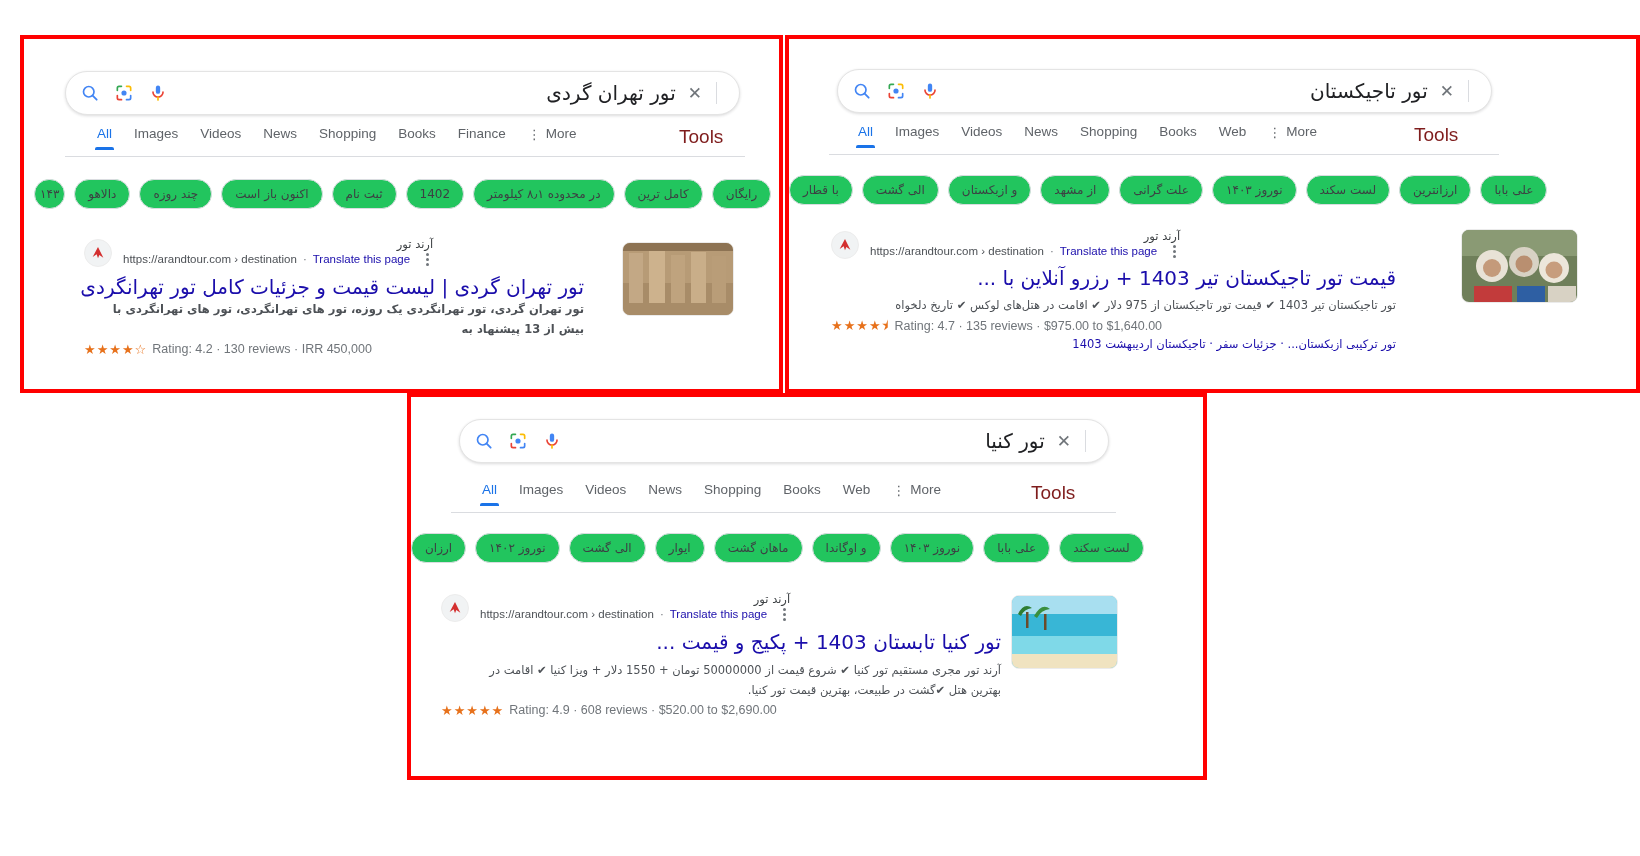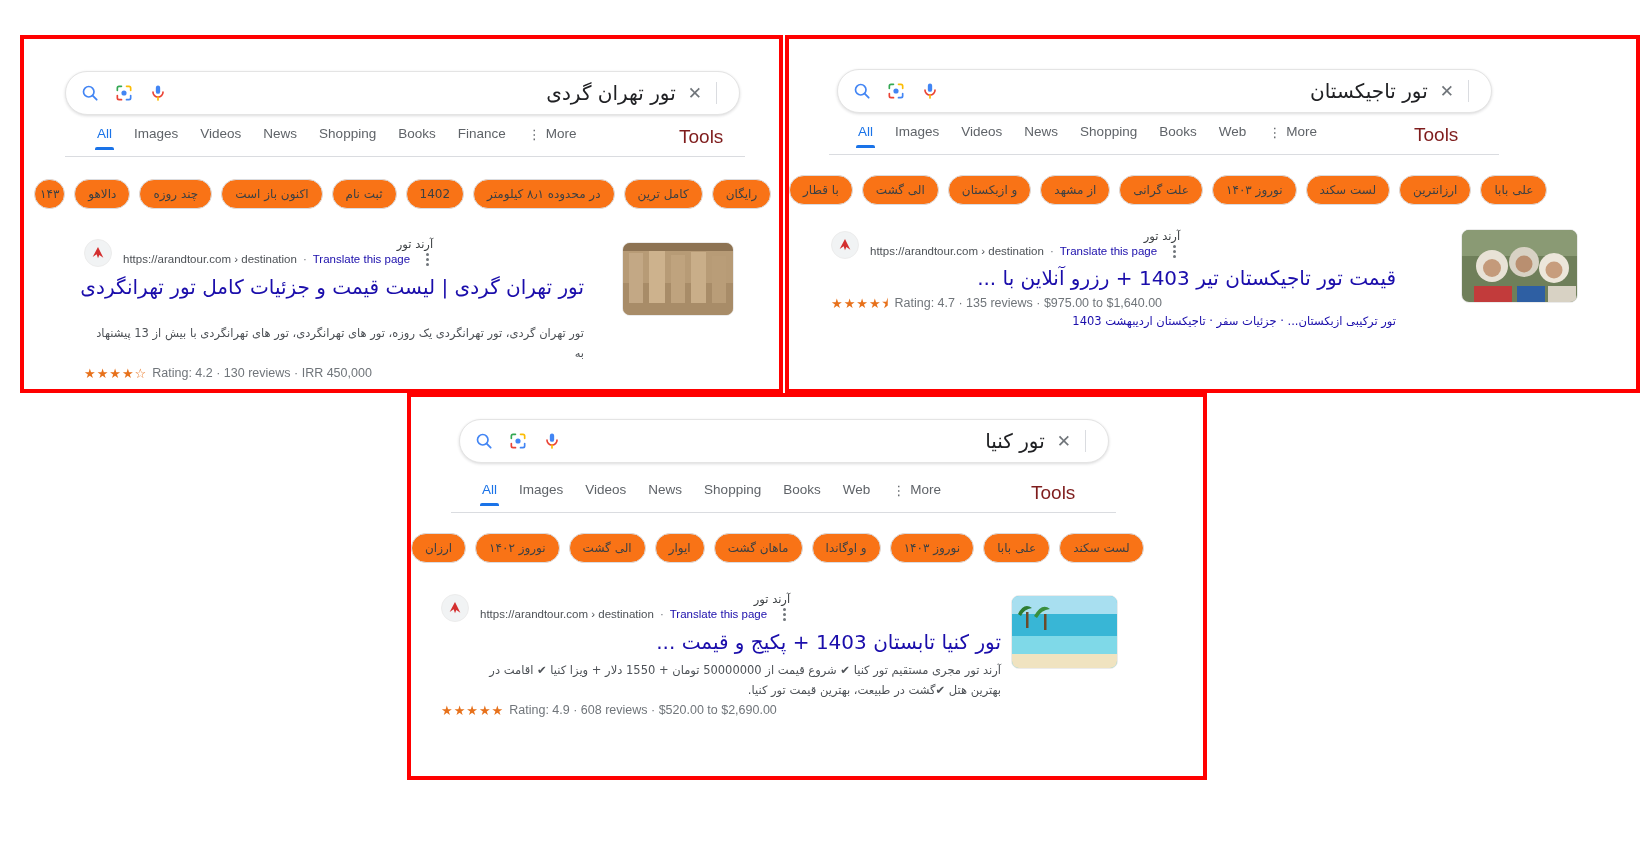--- a/index.html
+++ b/index.html
@@ -131,21 +131,21 @@
   .chip {
     border: 1px solid #dadce0;
     border-radius: 16px;
     height: 28px;
     display: flex;
     align-items: center;
     justify-content: center;
     padding: 0 13px;
     font-size: 12px;
     color: #3c4043;
-    background: #f97316;
+    background: #22c55e;
     white-space: nowrap;
     font-family: "DejaVu Sans", sans-serif;
     cursor: pointer;
     flex: none;
   }
   .chip.cut { padding: 0 5px; }
 
   
   .result { position: absolute; }
   .res-head { display: flex; align-items: flex-start; gap: 11px; }
@@ -310,21 +310,21 @@
               <span class="xlate">Translate this page</span>
               <span class="kebab">
                   <i></i>
                   <i></i>
                   <i></i>
                 </span>
             </div>
           </div>
         </div>
         <div class="res-title" style="margin-top:6px;">تور تهران گردی | لیست قیمت و جزئیات کامل تور تهرانگردی</div>
-        <div class="res-snippet" style="margin-top:24px;">
+        <div class="res-snippet" style="margin-top:0;font-weight:bold;">
           <div>تور تهران گردی، تور تهرانگردی یک روزه، تور های تهرانگردی، تور های تهرانگردی با بیش از 13 پیشنهاد به</div>
         </div>
         <div class="rating-line">
           <span class="stars">★★★★☆</span>
           <span>Rating: 4.2 · 130 reviews · IRR 450,000</span>
         </div>
       </div>
 
       <div class="thumb" style="left:598px; top:203px; width:110px; height:72px;">
         <svg class="art" viewBox="0 0 110 72" preserveAspectRatio="none">
@@ -416,20 +416,21 @@
               <span class="kebab">
                   <i></i>
                   <i></i>
                   <i></i>
                 </span>
             </div>
           </div>
         </div>
         <div class="res-title" style="margin-top:5px;">قیمت تور تاجیکستان تیر 1403 + رزرو آنلاین با ...</div>
         <div class="res-snippet" style="margin-top:5px;">
+          <div>تور تاجیکستان تیر 1403 ✔ قیمت تور تاجیکستان از 975 دلار ✔ اقامت در هتل‌های لوکس ✔ تاریخ دلخواه</div>
         </div>
         <div class="rating-line">
           <span class="stars">★★★★⯨</span>
           <span>Rating: 4.7 · 135 reviews · $975.00 to $1,640.00</span>
         </div>
         <div class="sitelinks">تور ترکیبی ازبکستان... · جزئیات سفر · تاجیکستان اردیبهشت 1403</div>
       </div>
 
       <div class="thumb" style="left:672px; top:190px; width:115px; height:72px;">
         <svg class="art" viewBox="0 0 115 72" preserveAspectRatio="none">

